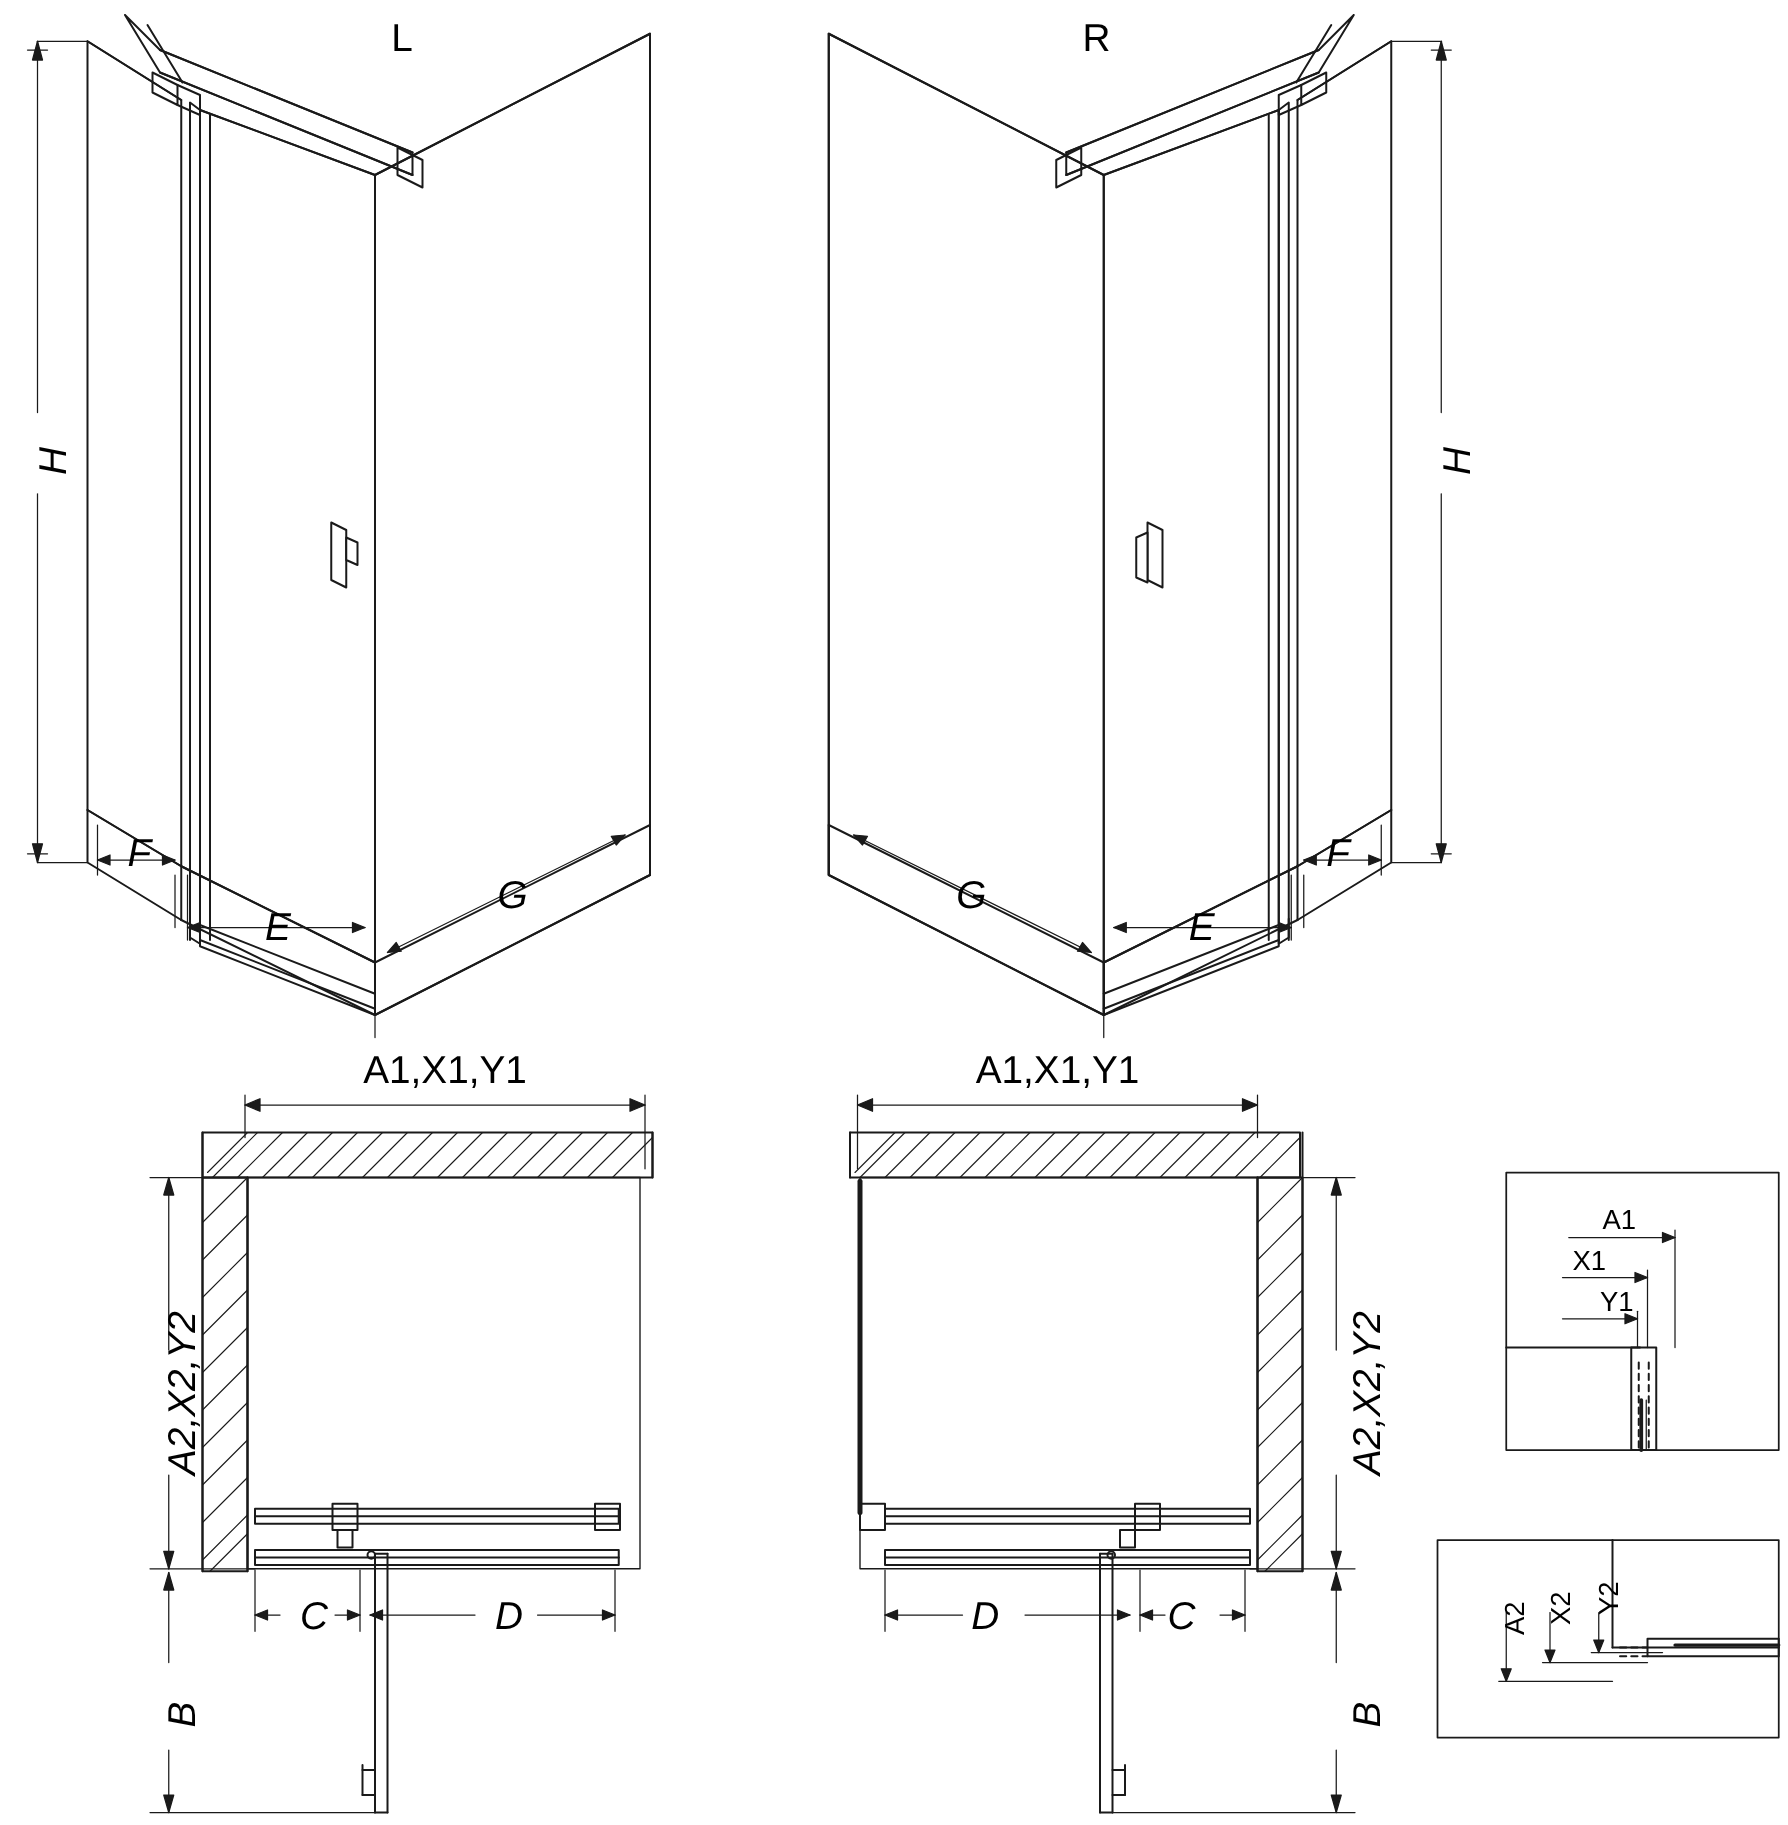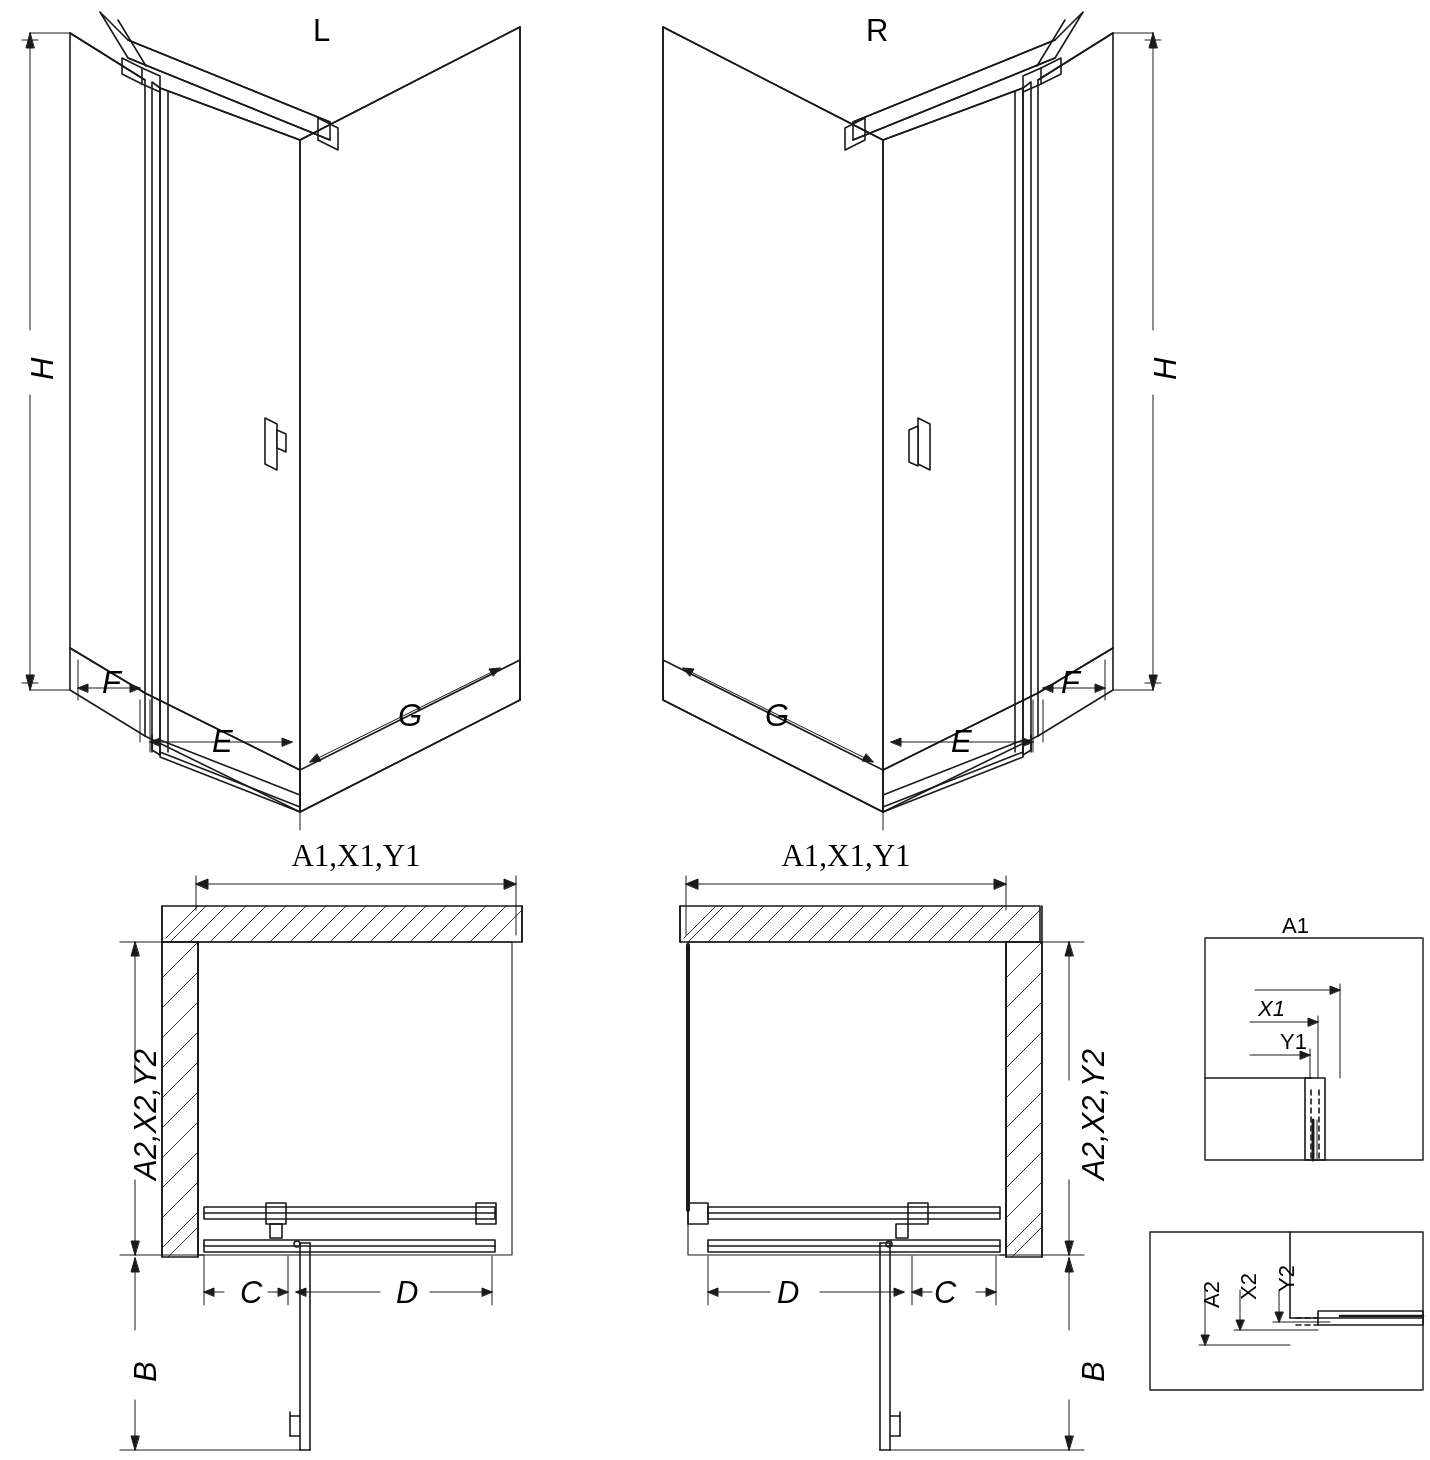--- a/index.html
+++ b/index.html
@@ -4,21 +4,21 @@
 <style>
   html,body{margin:0;padding:0;background:#ffffff;}
   body{width:1430px;height:1460px;position:relative;font-family:"Liberation Sans",sans-serif;color:#000;overflow:hidden;}
   .stage{position:absolute;left:0;top:0;width:1430px;height:1460px;}
   svg.diagram{position:absolute;left:0;top:0;width:1430px;height:1460px;}
   .lbl{position:absolute;font-family:"Liberation Sans",sans-serif;color:#000;white-space:nowrap;}
   .big{font-size:31px;}
   .mid{font-size:22px;}
   .ital{font-style:italic;}
   .rot90{transform:rotate(-90deg);transform-origin:left top;}
-  .ctr{transform:translateX(-50%);font-family:Liberation Serif, serif;}
+  .ctr{transform:translateX(-50%);}
 </style>
 </head>
 <body>
 
 <div class="stage">
 
   <svg class="diagram" viewBox="0 0 1430 1460">
     <g fill="none" stroke="#1a1a1a" stroke-width="1.6" stroke-linecap="round" stroke-linejoin="round">
 
       <g>
@@ -442,21 +442,21 @@
   <div class="lbl big ital rot90" style="left:1076px;top:1180px;">A2,X2,Y2</div>
 
   <div class="lbl big ital" style="left:240px;top:1275px;">C</div>
   <div class="lbl big ital" style="left:396px;top:1275px;">D</div>
   <div class="lbl big ital" style="left:777px;top:1275px;">D</div>
   <div class="lbl big ital" style="left:934px;top:1275px;">C</div>
 
   <div class="lbl big ital rot90" style="left:128px;top:1382px;">B</div>
   <div class="lbl big ital rot90" style="left:1076px;top:1382px;">B</div>
 
-  <div class="lbl mid" style="left:1282px;top:913px;">A1</div>
-  <div class="lbl mid" style="left:1258px;top:996px;font-style:italic;">X1</div>
+  <div class="lbl mid" style="left:1282px;top:963px;">A1</div>
+  <div class="lbl mid" style="left:1258px;top:996px;">X1</div>
   <div class="lbl mid" style="left:1280px;top:1029px;">Y1</div>
 
   <div class="lbl mid rot90" style="left:1199px;top:1308px;">A2</div>
   <div class="lbl mid rot90" style="left:1236px;top:1300px;">X2</div>
   <div class="lbl mid rot90" style="left:1274px;top:1292px;">Y2</div>
 
 </div>
 
 </body></html>

